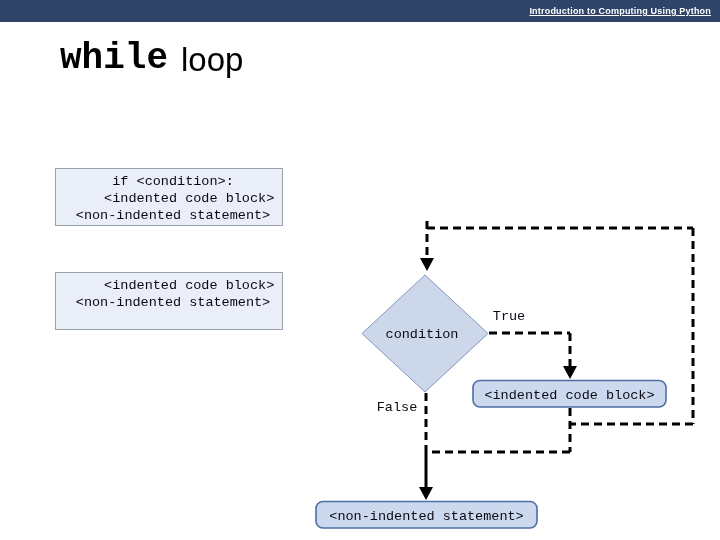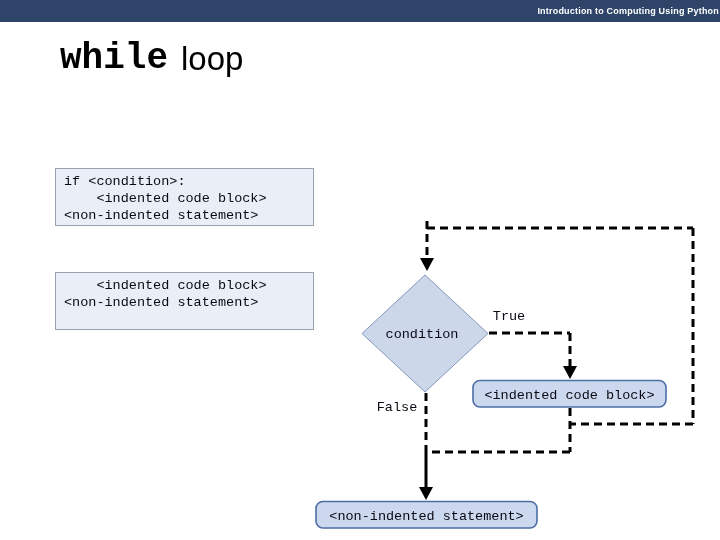--- a/index.html
+++ b/index.html
@@ -5,33 +5,34 @@
   html,body{margin:0;padding:0;background:#ffffff;}
   .slide{
     position:relative;width:720px;height:540px;background:#ffffff;
     font-family:"Liberation Sans",sans-serif;overflow:hidden;
   }
   .topbar{
     position:absolute;left:0;top:0;width:720px;height:22px;
     background:#2e4569;display:flex;align-items:center;justify-content:flex-end;
   }
   .topbar span{
-    color:#ffffff;font-size:9px;font-weight:bold;padding-right:1px;
-    font-family:"Liberation Sans",sans-serif;letter-spacing:0.2px;
+    color:#ffffff;font-size:9px;font-weight:bold;padding-right:9px;
+    font-family:"Liberation Sans",sans-serif;letter-spacing:0.2px;text-decoration:underline;
   }
   .title{
-    position:absolute;left:60px;top:38px;margin:0;display:flex;align-items:center;gap:13px;
+    position:absolute;left:60px;top:38px;margin:0;display:flex;align-items:flex-end;gap:13px;
     color:#000000;
   }
   .title .t-mono{font-family:"Liberation Mono",monospace;font-weight:bold;font-size:36px;}
   .title .t-sans{font-family:"Liberation Sans",sans-serif;font-weight:normal;font-size:33px;}
   .codebox{
-    position:absolute;left:55px;width:259px;height:58px;
+    position:absolute;left:55px;width:228px;height:58px;
     background:#e9eef7;border:1px solid #9aa2ae;box-sizing:border-box;
     padding:4px 0 0 8px;
+    text-align:center;
   }
   .codebox .codeline{
     font-family:"Liberation Mono",monospace;font-size:13.5px;line-height:17px;
     color:#0a0a14;white-space:pre;
   }
   #codebox-if{top:168px;}
   #codebox-while{top:272px;}
   svg.flow{position:absolute;left:0;top:0;}
   svg.flow text{
     font-family:"Liberation Mono",monospace;font-size:13.5px;fill:#0a0a14;

